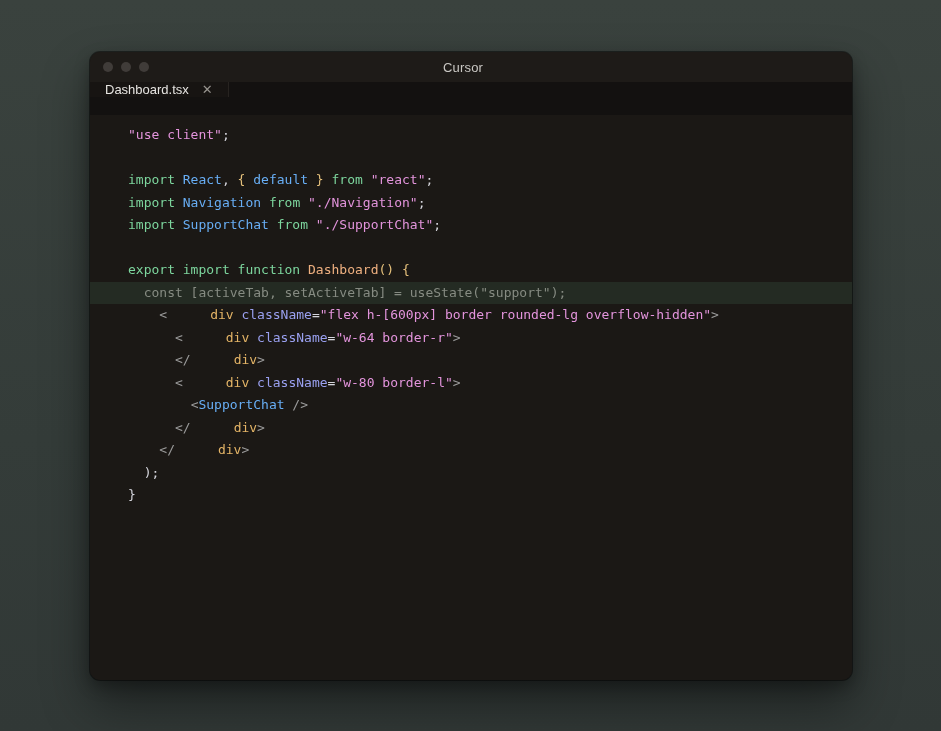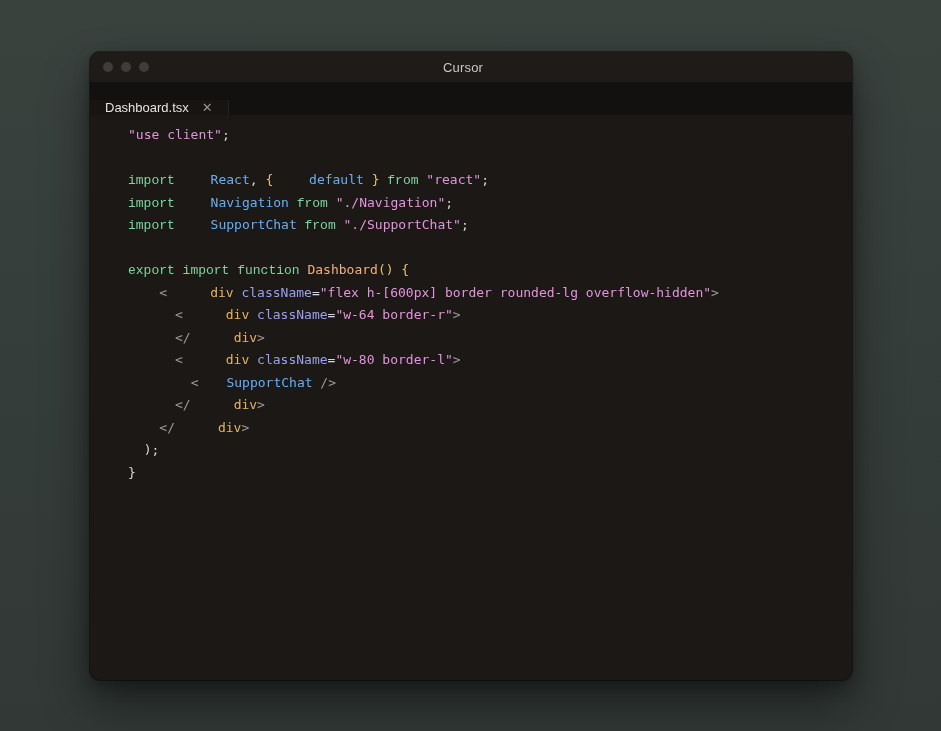--- a/index.html
+++ b/index.html
@@ -19,37 +19,37 @@
   .titlebar {
     height: 30px; flex: 0 0 auto; background: var(--titlebar_bg);
     display: flex; align-items: center; position: relative;
   }
   .controls { display: flex; gap: 8px; padding-left: 13px; position: relative; z-index: 1; }
   .dot { width: 10px; height: 10px; border-radius: 50%; background: var(--control_color); }
   .titlebar-title {
     position: absolute; left: 0; right: 16px; text-align: center;
     color: var(--title_fg); font-size: 13px; letter-spacing: .2px;
   }
-  .tabbar { height: 33px; flex: 0 0 auto; background: var(--tabbar_bg); display: flex; align-items: flex-end; }
+  .tabbar { height: 33px; flex: 0 0 auto; background: var(--tabbar_bg); display: flex; align-items: flex-start; }
   .tab {
     display: flex; align-items: center; gap: 13px; padding: 0 15px;
     font-size: 13px; border-right: 1px solid #272320; cursor: default; white-space: nowrap;
   }
   .tab.active { background: var(--tab_active_bg); color: var(--tab_active_fg); }
   .tab.inactive { background: var(--tab_inactive_bg); color: var(--tab_inactive_fg); }
   .tab-close { font-size: 13px; line-height: 1; color: #96938e; font-family: "DejaVu Sans", sans-serif; }
   .editor {
     flex: 1 1 auto; background: var(--editor_bg); padding-top: 9px;
     font-family: "DejaVu Sans Mono", monospace; font-size: 13px; line-height: 22.5px;
     color: #d6d6dd; overflow: hidden;
   }
   .line { white-space: pre; height: 22.5px; padding-left: 38px; }
   .line.hl { background: var(--highlight_bg); }
-  .tk-kw { color: var(--kw); font-family: Liberation Mono, monospace; }
-  .tk-id { color: var(--id); margin-left: 28px; }
+  .tk-kw { color: var(--kw); }
+  .tk-id { color: var(--id); }
   .tk-st { color: var(--st); }
   .tk-fn { color: var(--fn); margin-top: 42px; }
   .tk-tg { color: var(--tg); margin-left: 43px; }
   .tk-at { color: var(--at); }
   .tk-pn { color: var(--pn); }
   .tk-an { color: var(--an); }
   .tk-br { color: var(--br); }
   .tk-dm { color: var(--dm); }
 </style>
 </head>
@@ -71,20 +71,21 @@
       </div>
     </div>
   <div class="editor">
       <div class="line"><span class="tk-st">"use client"</span><span class="tk-pn">;</span></div>
       <div class="line">&nbsp;</div>
       <div class="line"><span class="tk-kw">import </span><span class="tk-id">React</span><span class="tk-pn">, </span><span class="tk-br">{ </span><span class="tk-id">default</span><span class="tk-br"> }</span><span class="tk-kw"> from </span><span class="tk-st">"react"</span><span class="tk-pn">;</span></div>
       <div class="line"><span class="tk-kw">import </span><span class="tk-id">Navigation</span><span class="tk-kw"> from </span><span class="tk-st">"./Navigation"</span><span class="tk-pn">;</span></div>
       <div class="line"><span class="tk-kw">import </span><span class="tk-id">SupportChat</span><span class="tk-kw"> from </span><span class="tk-st">"./SupportChat"</span><span class="tk-pn">;</span></div>
       <div class="line">&nbsp;</div>
       <div class="line"><span class="tk-kw">export import function </span><span class="tk-fn">Dashboard</span><span class="tk-br">() {</span></div>
+      <div class="line hl"><span class="tk-dm">  const [activeTab, setActiveTab] = useState("support");</span></div>
       <div class="line"><span class="tk-pn">    </span><span class="tk-an">&lt;</span><span class="tk-tg">div</span><span class="tk-at"> className</span><span class="tk-pn">=</span><span class="tk-st">"flex h-[600px] border rounded-lg overflow-hidden"</span><span class="tk-an">&gt;</span></div>
       <div class="line"><span class="tk-pn">      </span><span class="tk-an">&lt;</span><span class="tk-tg">div</span><span class="tk-at"> className</span><span class="tk-pn">=</span><span class="tk-st">"w-64 border-r"</span><span class="tk-an">&gt;</span></div>
       <div class="line"><span class="tk-pn">      </span><span class="tk-an">&lt;/</span><span class="tk-tg">div</span><span class="tk-an">&gt;</span></div>
       <div class="line"><span class="tk-pn">      </span><span class="tk-an">&lt;</span><span class="tk-tg">div</span><span class="tk-at"> className</span><span class="tk-pn">=</span><span class="tk-st">"w-80 border-l"</span><span class="tk-an">&gt;</span></div>
       <div class="line"><span class="tk-pn">        </span><span class="tk-an">&lt;</span><span class="tk-id">SupportChat</span><span class="tk-an"> /&gt;</span></div>
       <div class="line"><span class="tk-pn">      </span><span class="tk-an">&lt;/</span><span class="tk-tg">div</span><span class="tk-an">&gt;</span></div>
       <div class="line"><span class="tk-pn">    </span><span class="tk-an">&lt;/</span><span class="tk-tg">div</span><span class="tk-an">&gt;</span></div>
       <div class="line"><span class="tk-pn">  );</span></div>
       <div class="line"><span class="tk-pn">}</span></div>
     </div>

